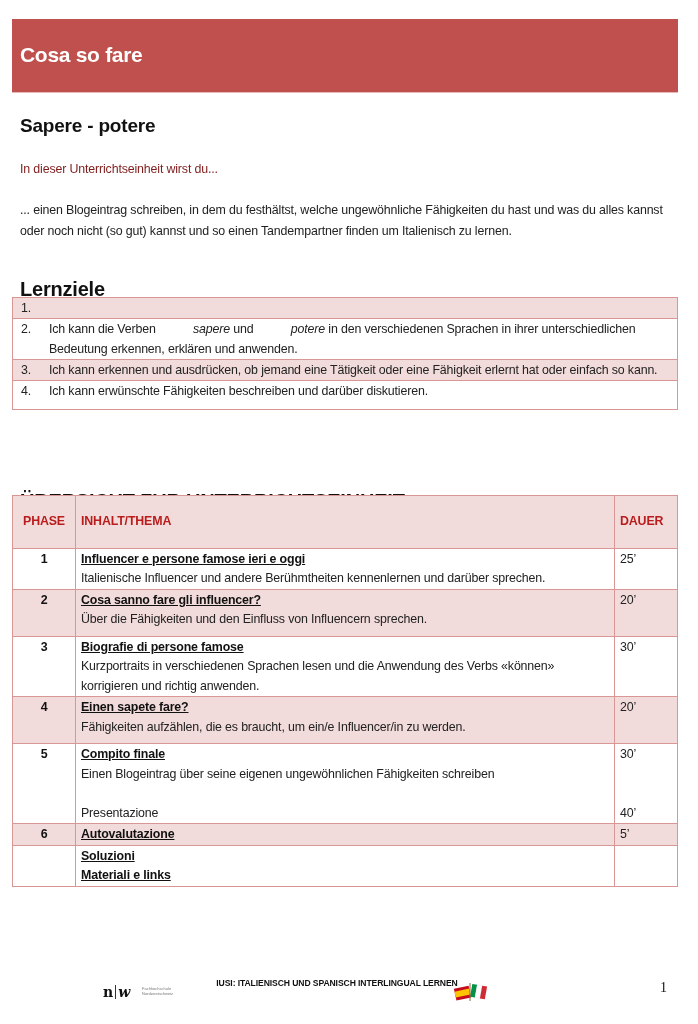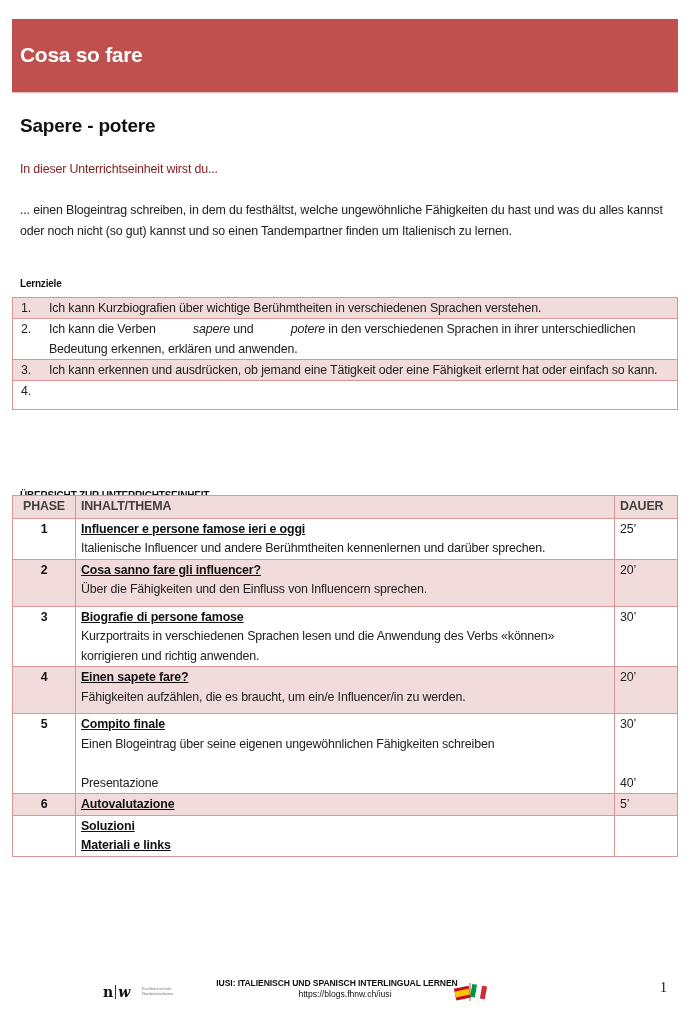--- a/index.html
+++ b/index.html
@@ -21,21 +21,21 @@
     text-align: right;
   }
   .intro {
     position: absolute; left: 20px; top: 162px; font-size: 12.4px; color: #7f1d1d; letter-spacing: -0.15px;
   }
   .desc {
     position: absolute; left: 20px; top: 200px; width: 660px; font-size: 12.4px; line-height: 20.5px;
     color: #222; letter-spacing: -0.15px;
   }
   .section-h {
-    position: absolute; left: 20px; font-size: 10px; font-weight: bold; color: #111; letter-spacing: -0.2px;
+    position: absolute; left: 20px; font-size: 20px; font-weight: bold; color: #111; letter-spacing: -0.2px;
   }
   .goals {
     position: absolute; left: 12px; top: 297px; width: 666px; border: 1px solid #d99694;
     box-sizing: border-box;
   }
   .goal {
     display: flex; font-size: 12.4px; line-height: 20px; color: #222; letter-spacing: -0.15px;
     border-bottom: 1px solid #d99694; padding: 0 4px 0 8px; box-sizing: border-box;
   }
   .goal:last-child { border-bottom: none; padding-bottom: 8px; }
@@ -44,21 +44,21 @@
   .goal .txt { flex: 1; }
   .goal em { font-style: italic; margin-left: 34px; }
 
   table.overview {
     position: absolute; left: 12px; top: 495px; width: 666px; border-collapse: collapse;
     font-size: 12.4px; color: #222; letter-spacing: -0.15px;
   }
   table.overview td, table.overview th {
     border: 1px solid #d99694; vertical-align: top; line-height: 19.5px; padding: 1px 5px 0 5px;
   }
-  table.overview th { background: #f2dcdb; font-weight: bold; color: #404040; text-align: left; padding: 1px 5px; }
+  table.overview th { background: #f2dcdb; font-weight: bold; color: #b91c1c; text-align: left; padding: 16px 5px; }
   table.overview th.phase-h { text-align: center; width: 52px; }
   table.overview th.dauer-h { width: 52px; }
   table.overview td.phase { text-align: center; font-weight: bold; color: #111; }
   table.overview tr.shade td { background: #f2dcdb; }
   .row-title { font-weight: bold; color: #111; text-decoration: underline; }
   .spacer { height: 19.5px; }
 
   .footer {
     position: absolute; left: 0; top: 978px; width: 631px; height: 32px;
   }
@@ -95,32 +95,32 @@
 <div class="subtitle">Sapere - potere</div>
 
 <div class="intro">In dieser Unterrichtseinheit wirst du...</div>
 <div class="desc">... einen Blogeintrag schreiben, in dem du festhältst, welche ungewöhnliche Fähigkeiten du hast und was du alles kannst oder noch nicht (so gut) kannst und so einen Tandempartner finden um Italienisch zu lernen.</div>
 
 <div class="section-h" style="top:278px;">Lernziele</div>
 
 <div class="goals">
   <div class="goal shade">
     <span class="num">1.</span>
-    <span class="txt">Ich kann Kurzbiografien über wichtige Berühmtheiten in verschiedenen Sprachen verstehen.</span>
   </div>
   <div class="goal">
     <span class="num">2.</span>
     <span class="txt"><span>Ich kann die Verben </span><em>sapere</em><span> und </span><em>potere</em><span> in den verschiedenen Sprachen in ihrer unterschiedlichen Bedeutung erkennen, erklären und anwenden.</span></span>
   </div>
   <div class="goal shade">
     <span class="num">3.</span>
     <span class="txt">Ich kann erkennen und ausdrücken, ob jemand eine Tätigkeit oder eine Fähigkeit erlernt hat oder einfach so kann.</span>
   </div>
   <div class="goal">
     <span class="num">4.</span>
+    <span class="txt">Ich kann erwünschte Fähigkeiten beschreiben und darüber diskutieren.</span>
   </div>
 </div>
 
 <div class="section-h" style="top:490px;">ÜBERSICHT ZUR UNTERRICHTSEINHEIT</div>
 
 <table class="overview">
   <tbody>
       <tr>
     <th class="phase-h">PHASE</th>
     <th>INHALT/THEMA</th>
@@ -195,21 +195,20 @@
 
 <div class="footer">
   <div class="fhnw-logo">
     <span>n</span><span class="bar"></span><span class="w">w</span>
   </div>
   <div class="fhnw-sub">
     <div>Fachhochschule</div>
     <div>Nordwestschweiz</div>
   </div>
   <div class="iusi-title">IUSI:  ITALIENISCH UND SPANISCH INTERLINGUAL LERNEN</div>
-  <div class="iusi-url">https://blogs.fhnw.ch/iusi</div>
   <svg class="flags" viewBox="0 0 34 22">
     <g transform="rotate(-12 9 12)">
       <rect x="1" y="6" width="15" height="12" fill="#c60b1e"></rect>
       <rect x="1" y="9" width="15" height="6" fill="#ffc400"></rect>
     </g>
     <g transform="rotate(10 24 11)">
       <rect x="17" y="4" width="5" height="13" fill="#009246"></rect>
       <rect x="22" y="4" width="5" height="13" fill="#ffffff" stroke="#ddd" stroke-width="0.3"></rect>
       <rect x="27" y="4" width="5" height="13" fill="#ce2b37"></rect>
     </g>

